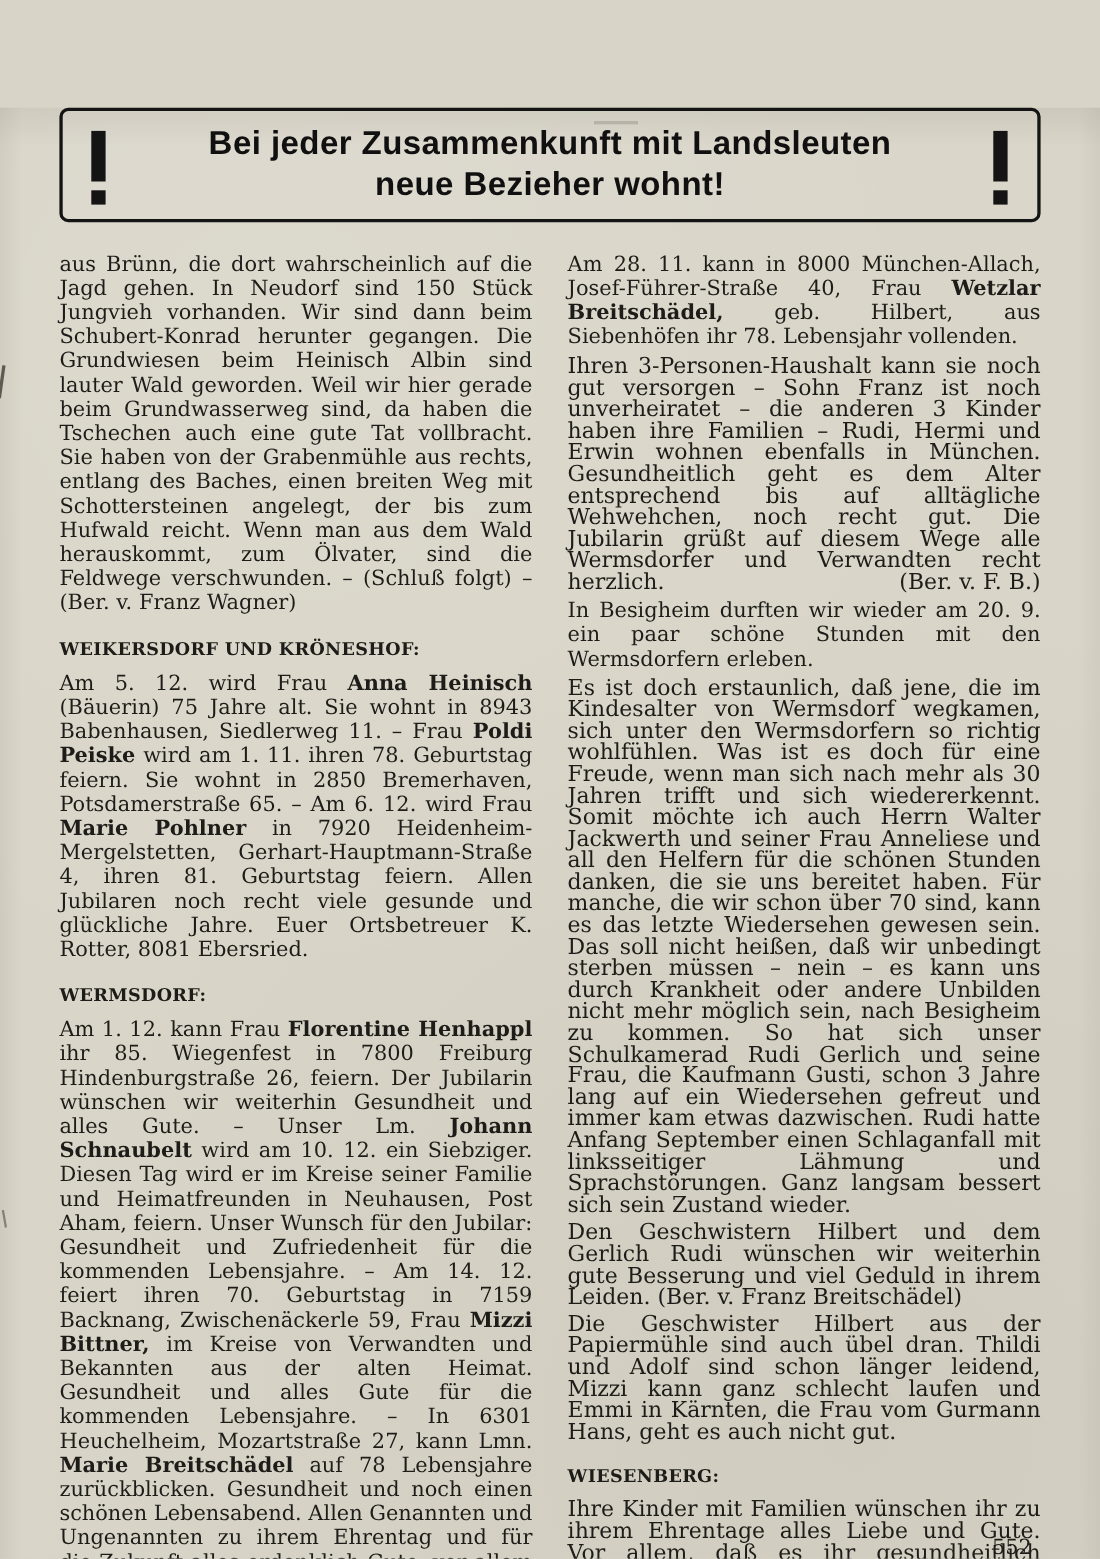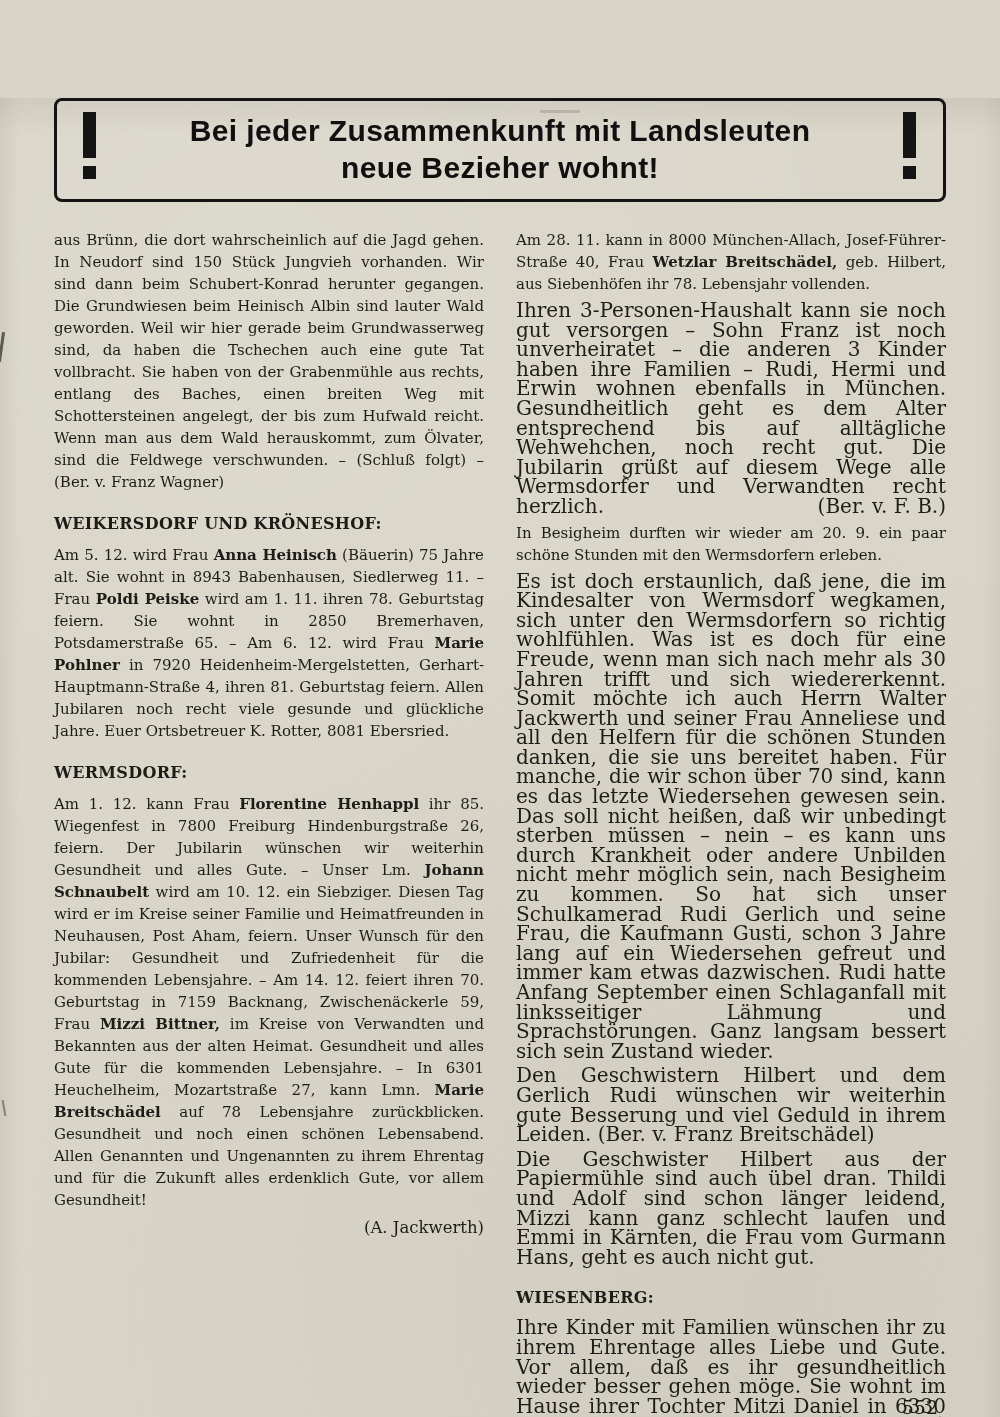--- a/index.html
+++ b/index.html
@@ -25,21 +25,21 @@
       linear-gradient(180deg, rgba(110,105,90,0.12) 0%, rgba(0,0,0,0) 2.5%, rgba(0,0,0,0) 97.5%, rgba(110,105,90,0.10) 100%),
       linear-gradient(90deg, rgba(110,105,90,0.10) 0%, rgba(0,0,0,0) 2%, rgba(0,0,0,0) 98%, rgba(110,105,90,0.08) 100%);
   }
 
   
   .banner {
     margin-top: 98px;
     border: 3px solid #141414;
     border-radius: 8px;
     display: flex;
-    align-items: flex-start;
+    align-items: flex-end;
     padding: 11px 26px 13px 26px;
     background: rgba(255,255,255,0.04);
   }
   .bang {
     width: 14px;
     flex: 0 0 14px;
   }
   .bang .bar {
     width: 13px;
     height: 46px;
@@ -69,21 +69,21 @@
     margin-top: 27px;
   }
   .col {
     flex: 1 1 0;
     min-width: 0;
     text-align: justify;
     hyphens: auto;
     -webkit-hyphens: auto;
   }
   p.big {
-    font-size: 15px;
+    font-size: 19px;
     line-height: 22px;
     margin: 0 0 6px 0;
   }
   p.small {
     font-size: 20px;
     line-height: 19.6px;
     margin: 0 0 5px 0;
   }
   h2.section {
     font-size: 16px;

